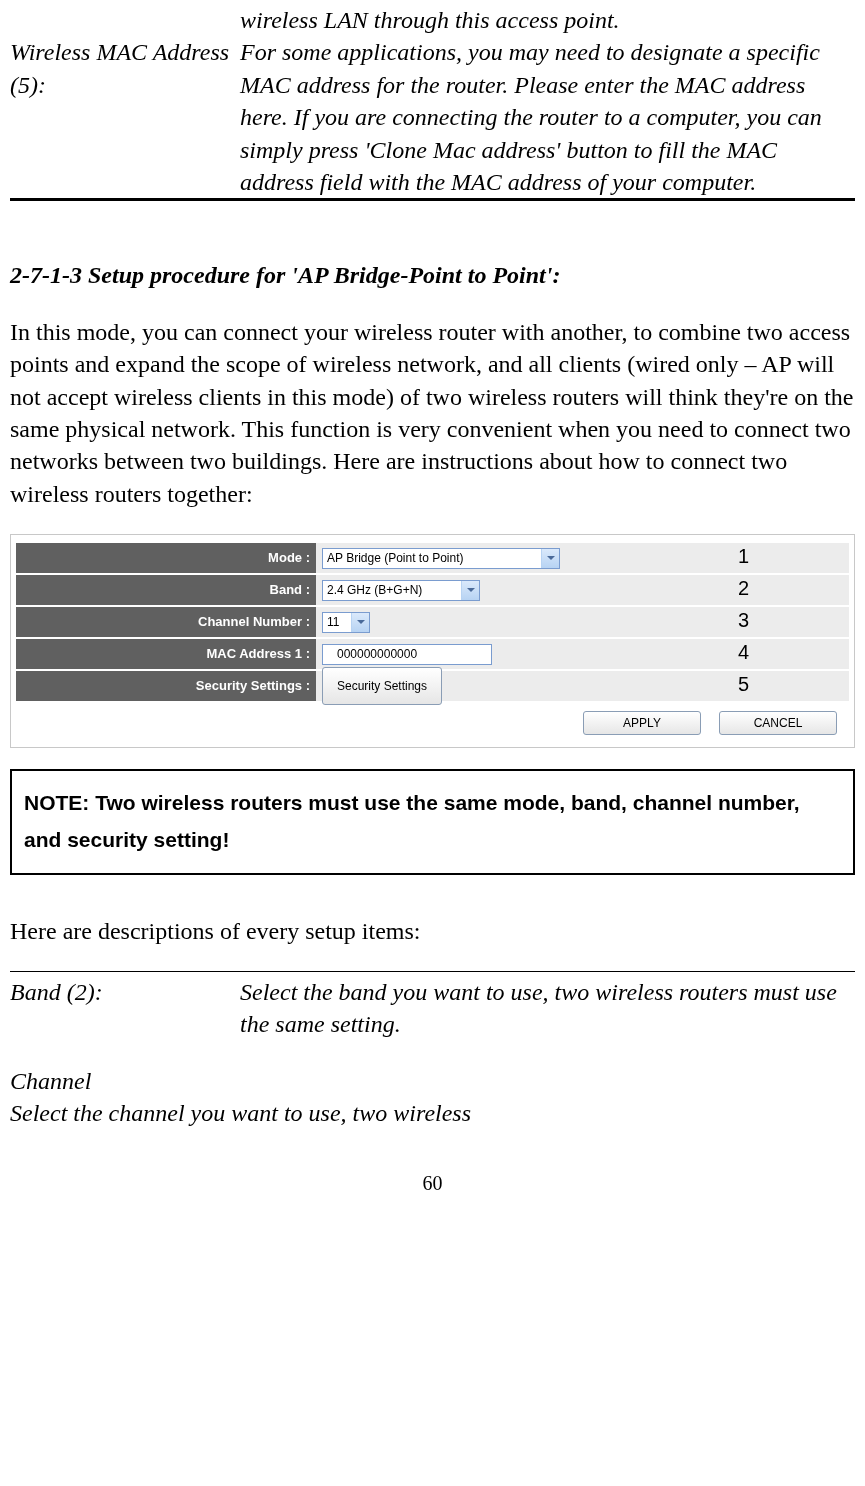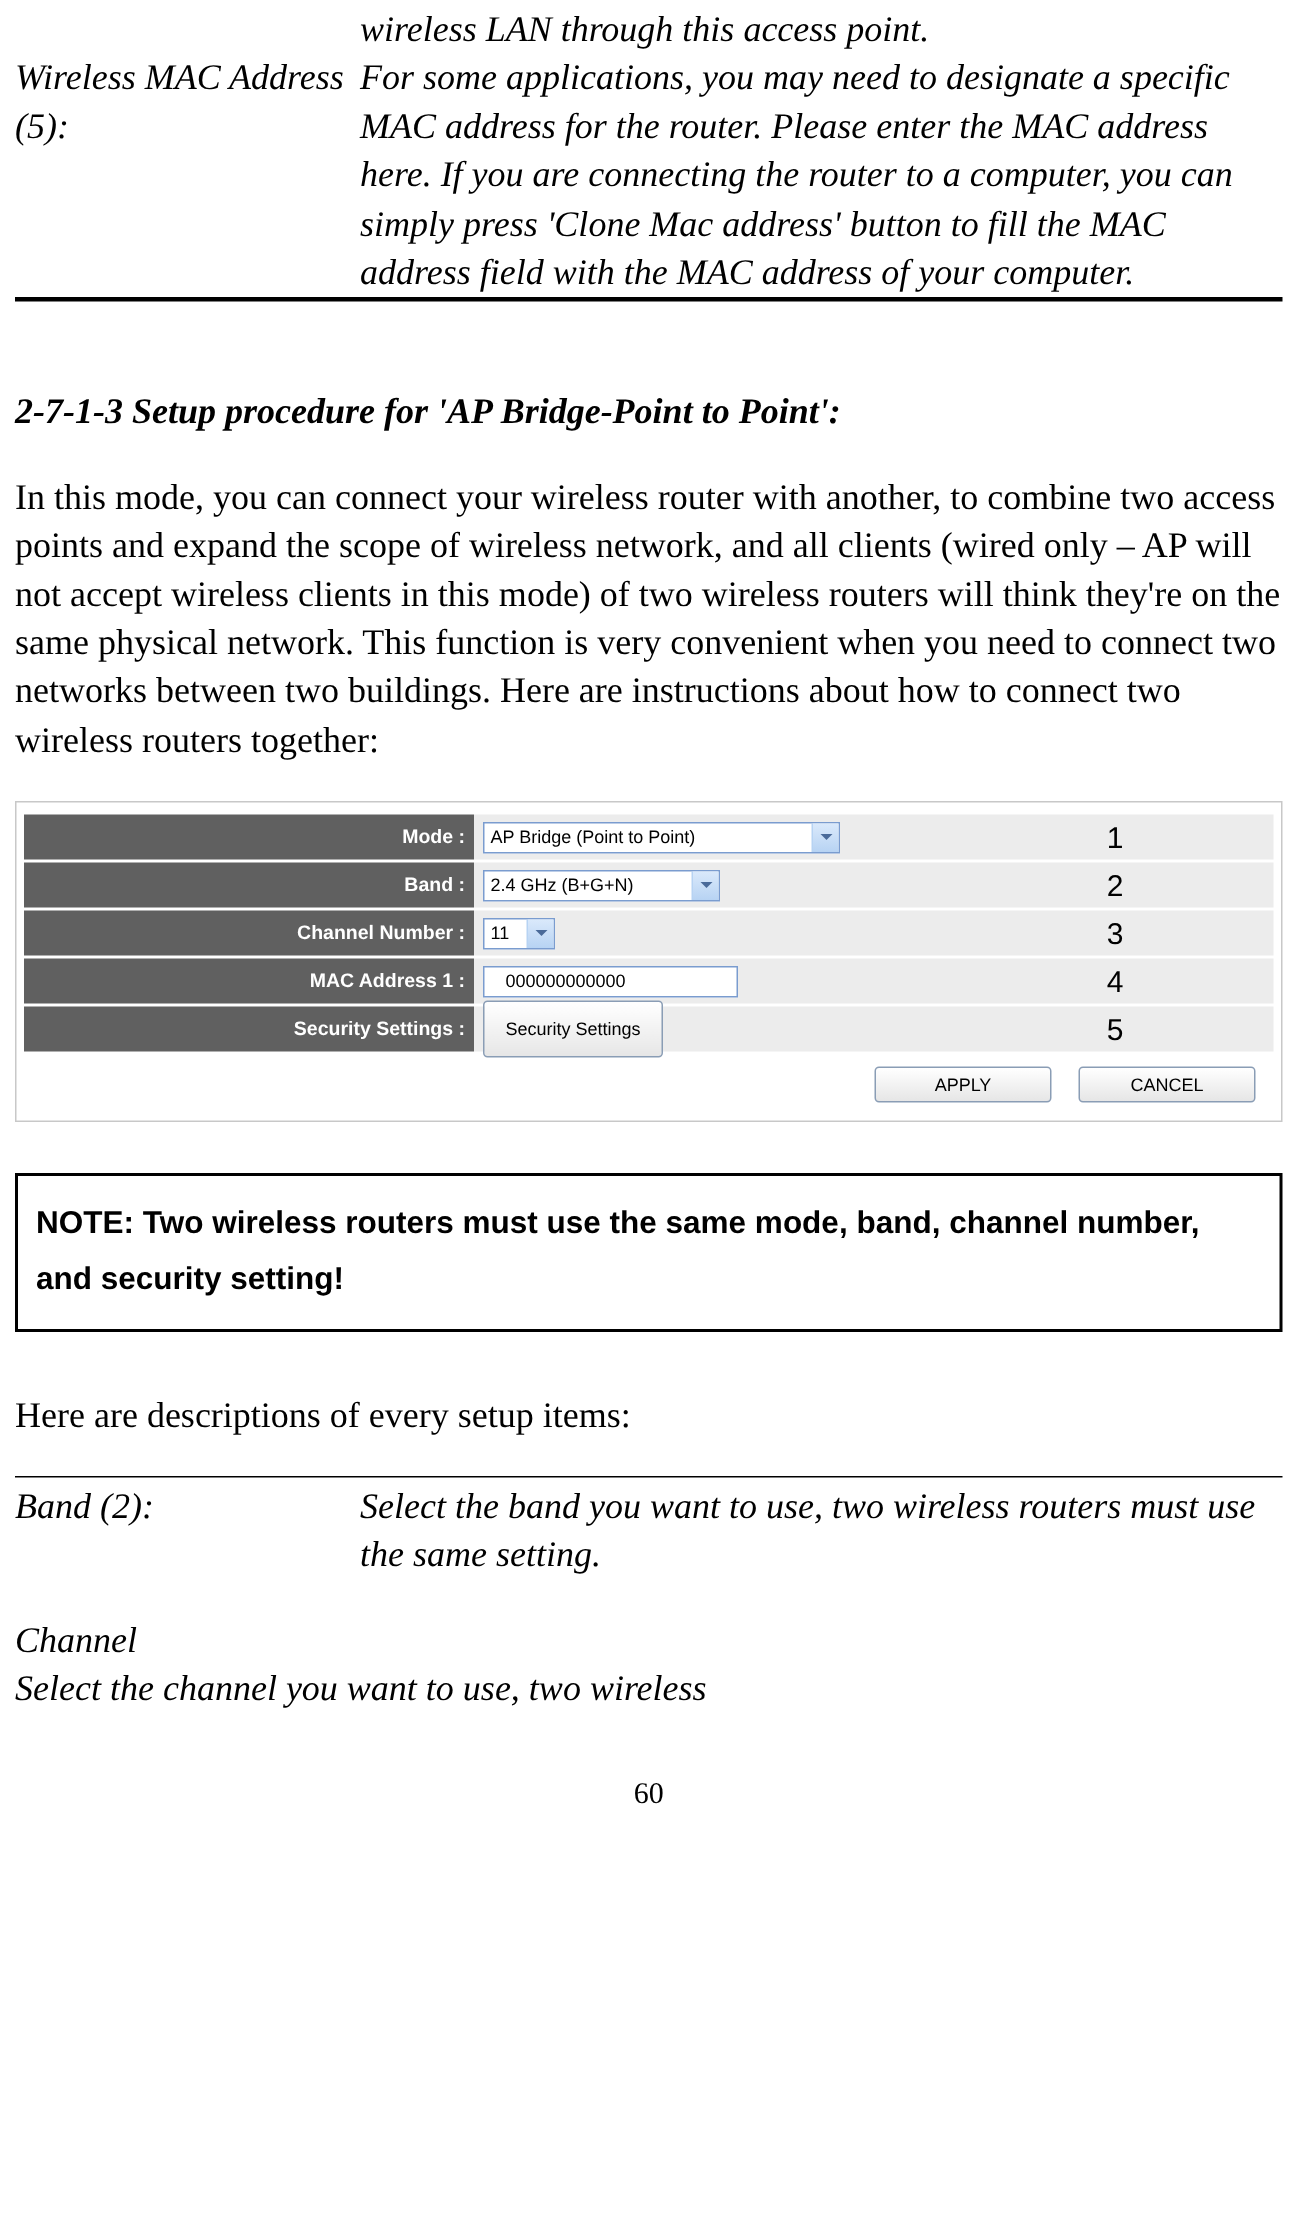--- a/index.html
+++ b/index.html
@@ -47,21 +47,21 @@
     }
     .screenshot-container {
       border: 1px solid #c8c8c8;
       background: #fff;
       padding: 8px 5px 10px 5px;
       position: relative;
       margin-top: 10px;
     }
     .form-row {
       display: flex;
-      align-items: flex-end;
+      align-items: flex-start;
       height: 30px;
       margin-bottom: 2px;
       position: relative;
     }
     .form-label-cell {
       width: 300px;
       background: #606060;
       color: #fff;
       font-family: Arial, sans-serif;
       font-size: 13px;
@@ -156,21 +156,21 @@
       line-height: 22px;
       box-sizing: border-box;
     }
     .note-box {
       border: 2px solid #000;
       padding: 14px 12px;
       font-family: Arial, sans-serif;
       font-weight: bold;
       font-size: 21px;
       line-height: 1.75;
-      margin-top: 34px;
+      margin-top: 21px;
       margin-bottom: 40px;
     }
     .page-num {
       text-align: center;
       font-size: 20px;
       margin-top: 40px;
     }
   </style>
 </head>
 <body>

